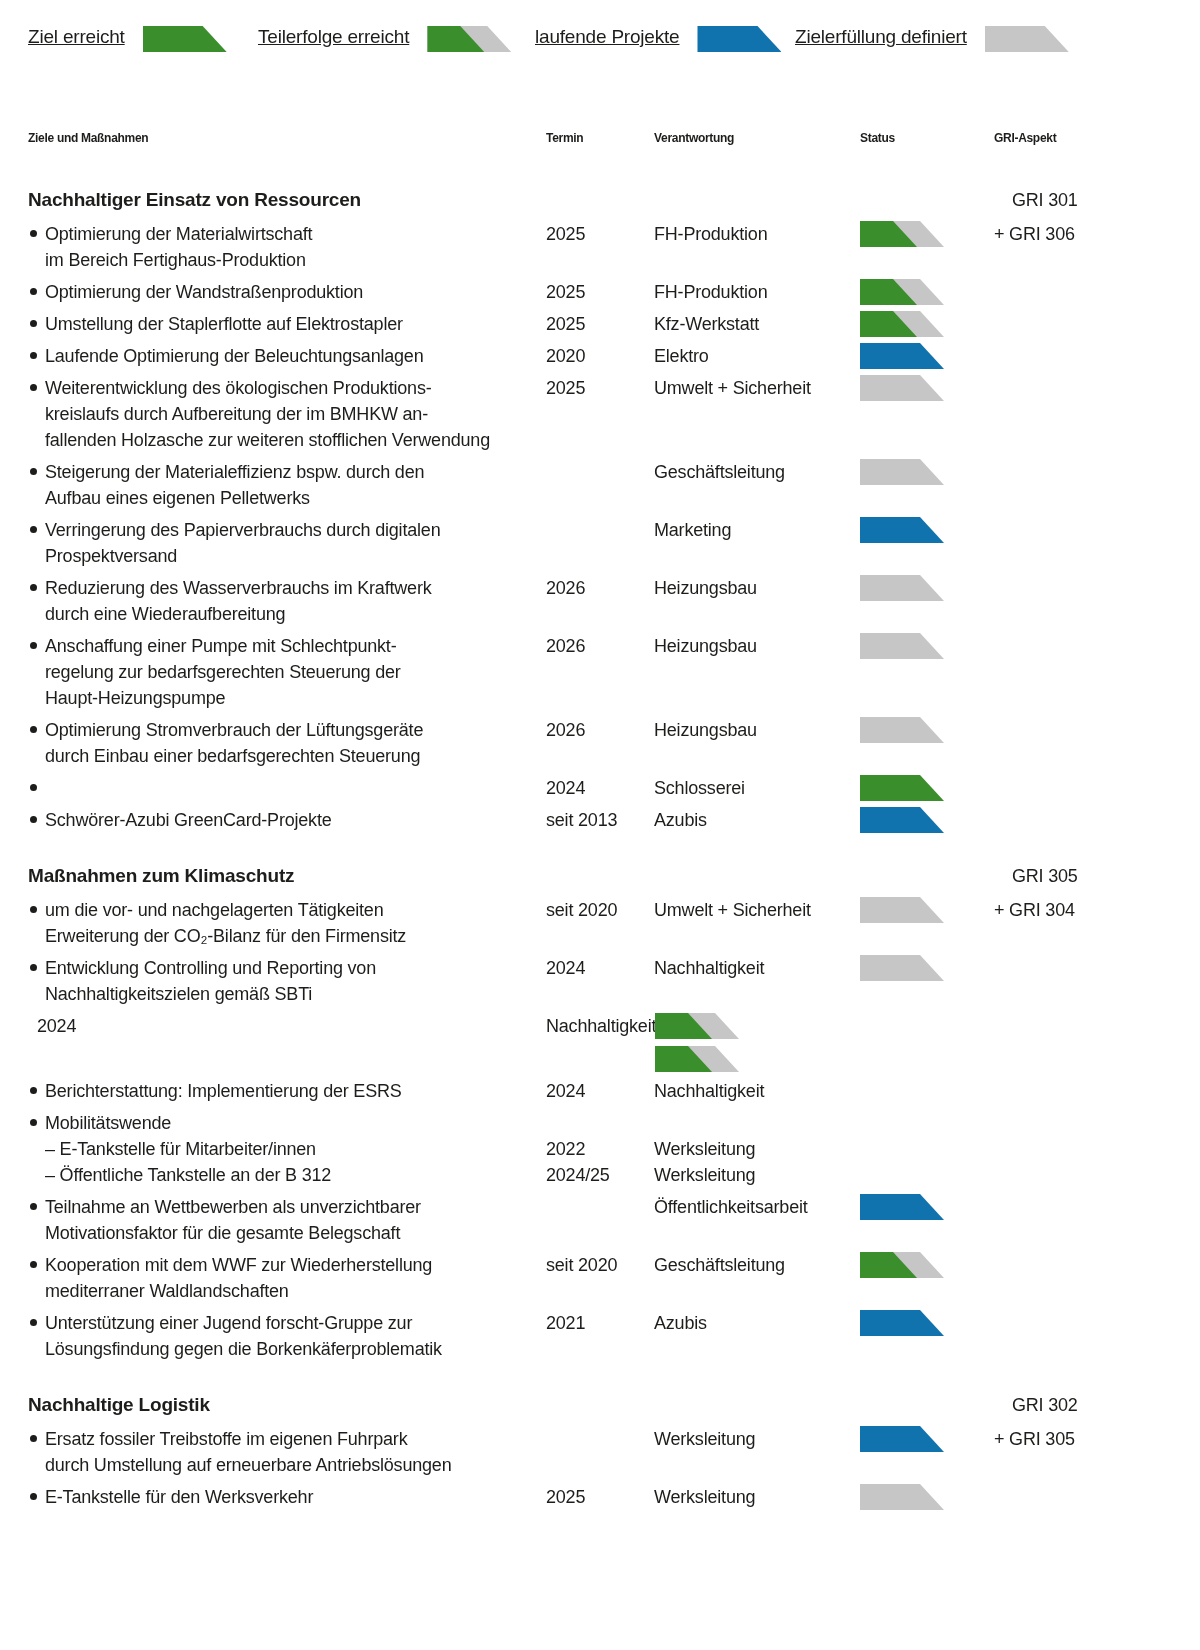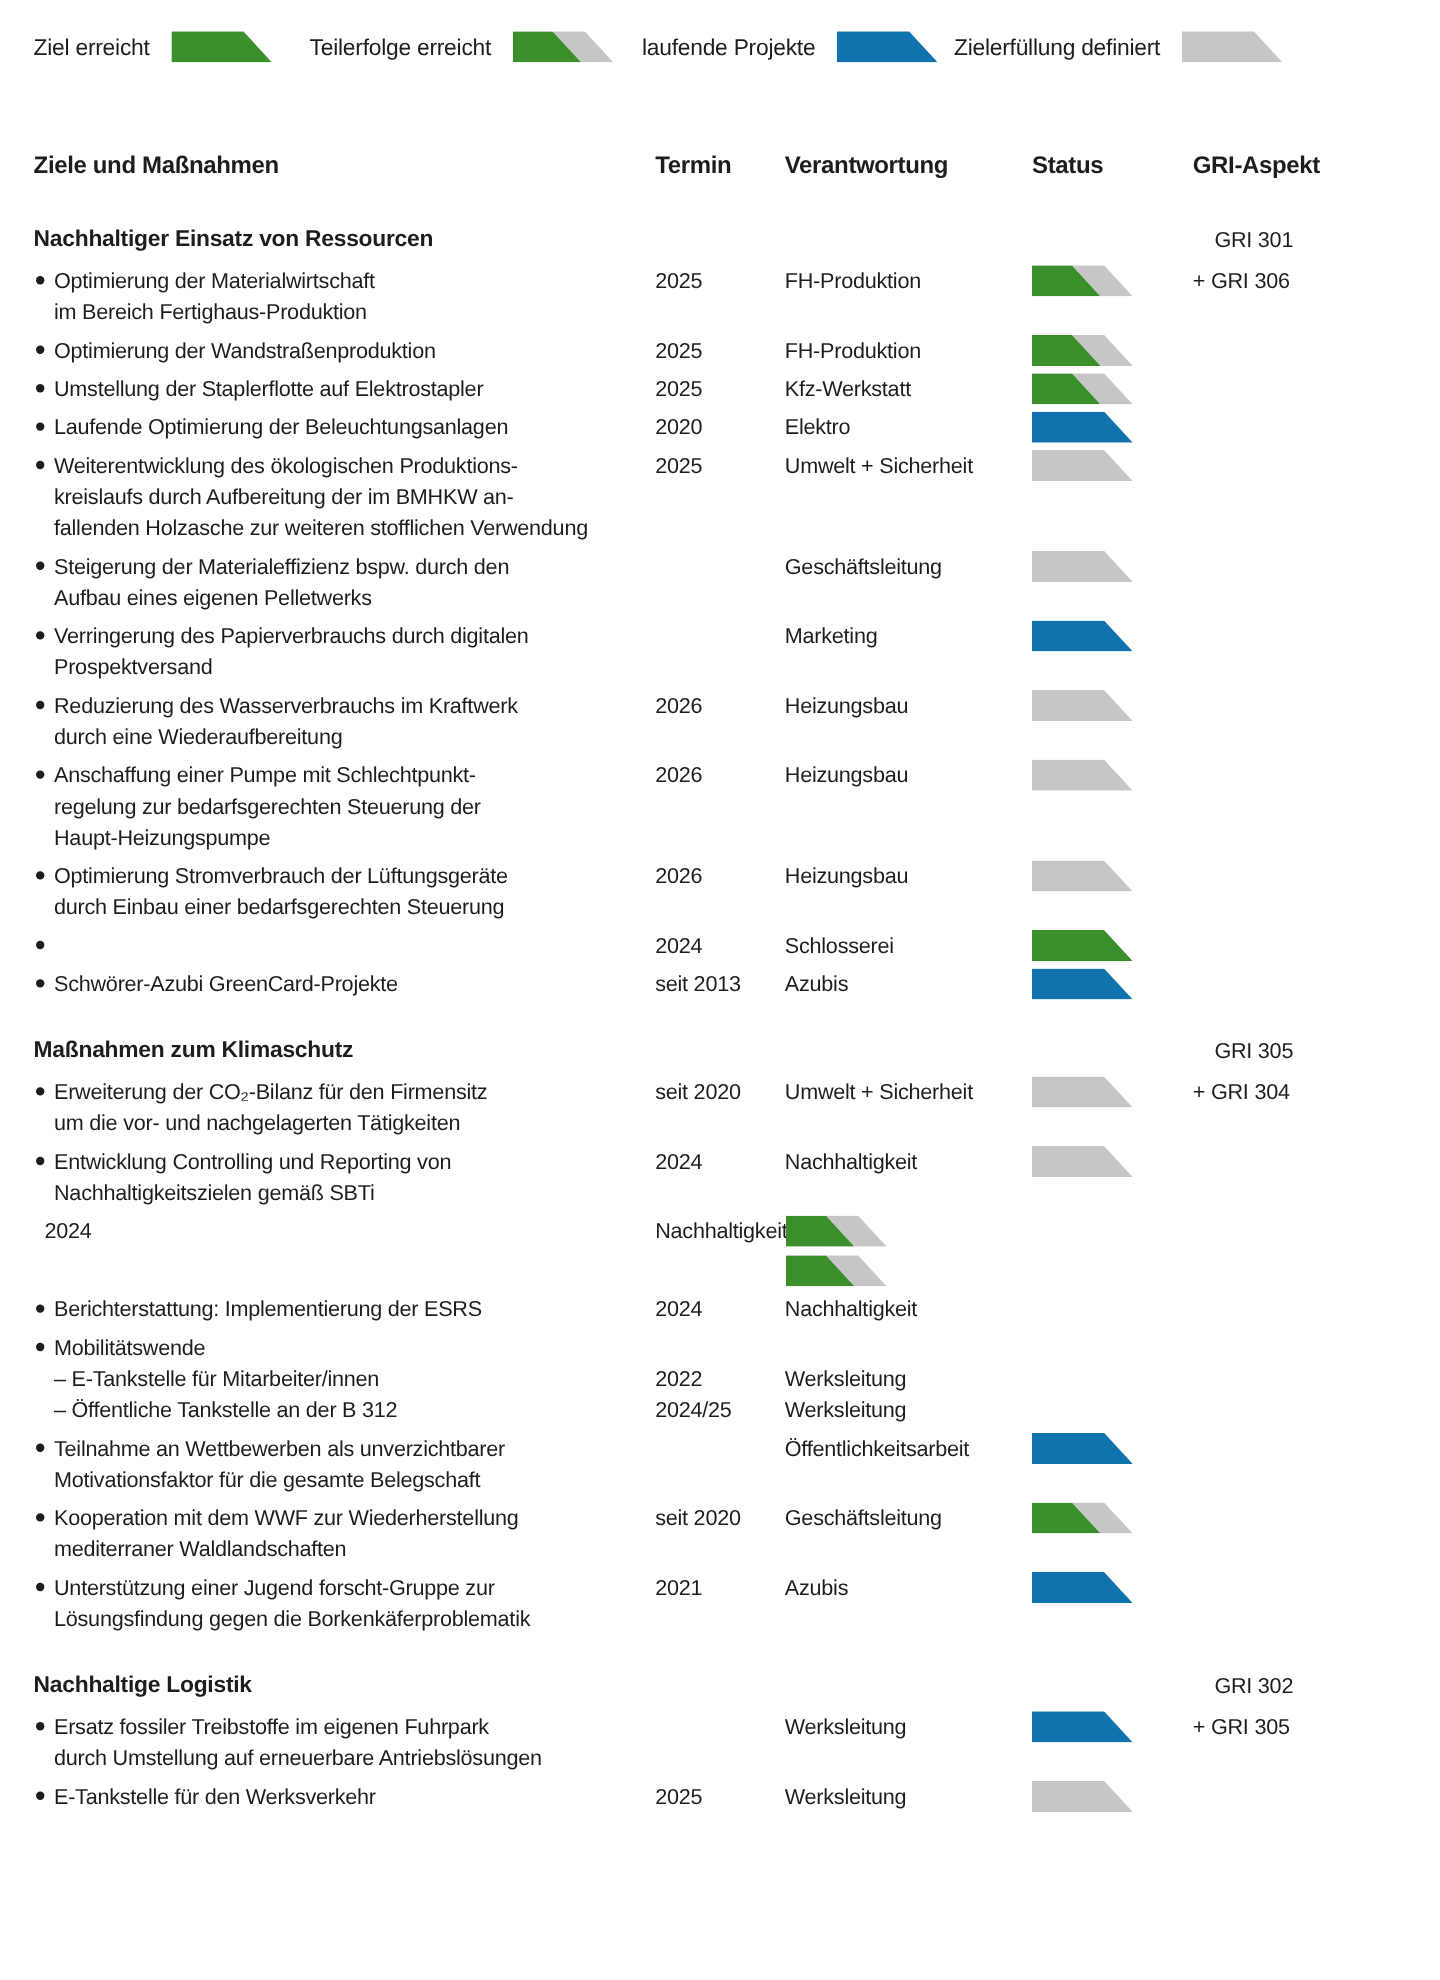--- a/index.html
+++ b/index.html
@@ -6,21 +6,21 @@
   body{
     width:1200px;height:1650px;background:#ffffff;
     font-family:"Liberation Sans", sans-serif;
     color:var(--text,#1d1d1b);
     -webkit-font-smoothing:antialiased;
   }
   .page{position:relative;width:1200px;height:1650px;background:#fff;overflow:hidden;}
 
   
   .legend{position:absolute;top:26px;left:0;width:100%;height:32px;}
-  .legend-item{position:absolute;top:0;display:flex;align-items:flex-end;}
+  .legend-item{position:absolute;top:0;display:flex;align-items:flex-start;text-decoration:underline;}
   .legend-item:nth-child(1){left:28px;}
   .legend-item:nth-child(2){left:258px;}
   .legend-item:nth-child(3){left:535px;}
   .legend-item:nth-child(4){left:795px;}
   .legend-label{font-size:19px;letter-spacing:-0.2px;margin-right:18px;white-space:nowrap;}
 
   
   .shape{
     position:relative;flex:0 0 auto;
     width:84px;height:26px;
@@ -35,21 +35,21 @@
     content:"";position:absolute;left:0;top:0;height:100%;width:57px;
     background:var(--green,#3a8e2c);
     clip-path:polygon(0 0, calc(100% - 24px) 0, 100% 100%, 0 100%);
   }
 
   
   .content{padding:125px 0 0 28px;}
   .grid-row{display:grid;grid-template-columns:509px 108px 205px 144px 1fr;margin-bottom:6px;}
   .col{font-size:18px;line-height:26px;letter-spacing:-0.2px;}
   .header-row{margin-bottom:36px;}
-  .header-row .col{font-weight:bold;font-size:20px;letter-spacing:-0.3px;}
+  .header-row .col{font-weight:bold;font-size:12px;letter-spacing:-0.3px;}
   #sections .section + .section{margin-top:30px;}
   .section-head{grid-template-columns:966px 1fr;margin-bottom:8px;}
   .section-title{font-weight:bold;font-size:19px;}
   .gri-section{padding-left:18px;}
   .col.goals{display:flex;}
   .bullet{width:7px;height:7px;border-radius:50%;background:var(--text,#1d1d1b);margin:9px 8px 0 2px;flex:0 0 auto;}
   .line{white-space:nowrap;}
   .sub-goal{padding-left:17px;white-space:nowrap;}
   .col.termin{padding-left:9px;white-space:nowrap;}
   .col.resp{padding-left:9px;white-space:nowrap;}
@@ -270,22 +270,22 @@
         </div>
         <div class="section">
           <div class="grid-row section-head">
             <div class="col goals section-title">Maßnahmen zum Klimaschutz</div>
             <div class="col gri gri-section">GRI 305</div>
           </div>
           <div class="grid-row item-row">
             <div class="col goals">
               <span class="bullet"></span>
               <div class="lines">
+                <div class="line">um die vor- und nachgelagerten Tätigkeiten</div>
                 <div class="line">Erweiterung der CO₂-Bilanz für den Firmensitz</div>
-                <div class="line">um die vor- und nachgelagerten Tätigkeiten</div>
               </div>
             </div>
             <div class="col termin">seit 2020</div>
             <div class="col resp">Umwelt + Sicherheit</div>
             <div class="col status">
               <div class="shape defined"></div>
             </div>
             <div class="col gri">+ GRI 304</div>
           </div>
           <div class="grid-row item-row">

